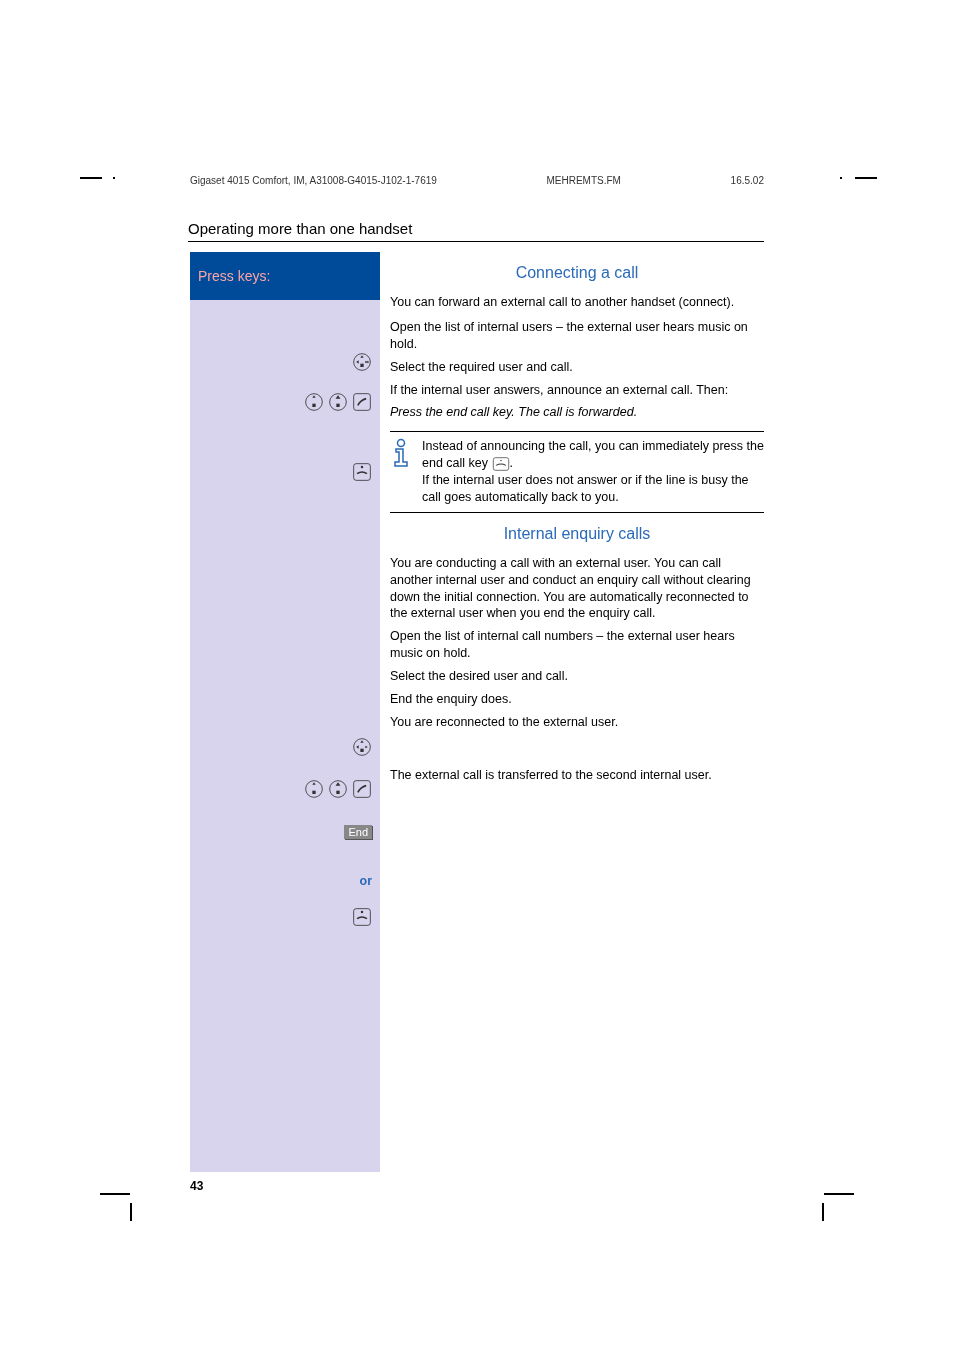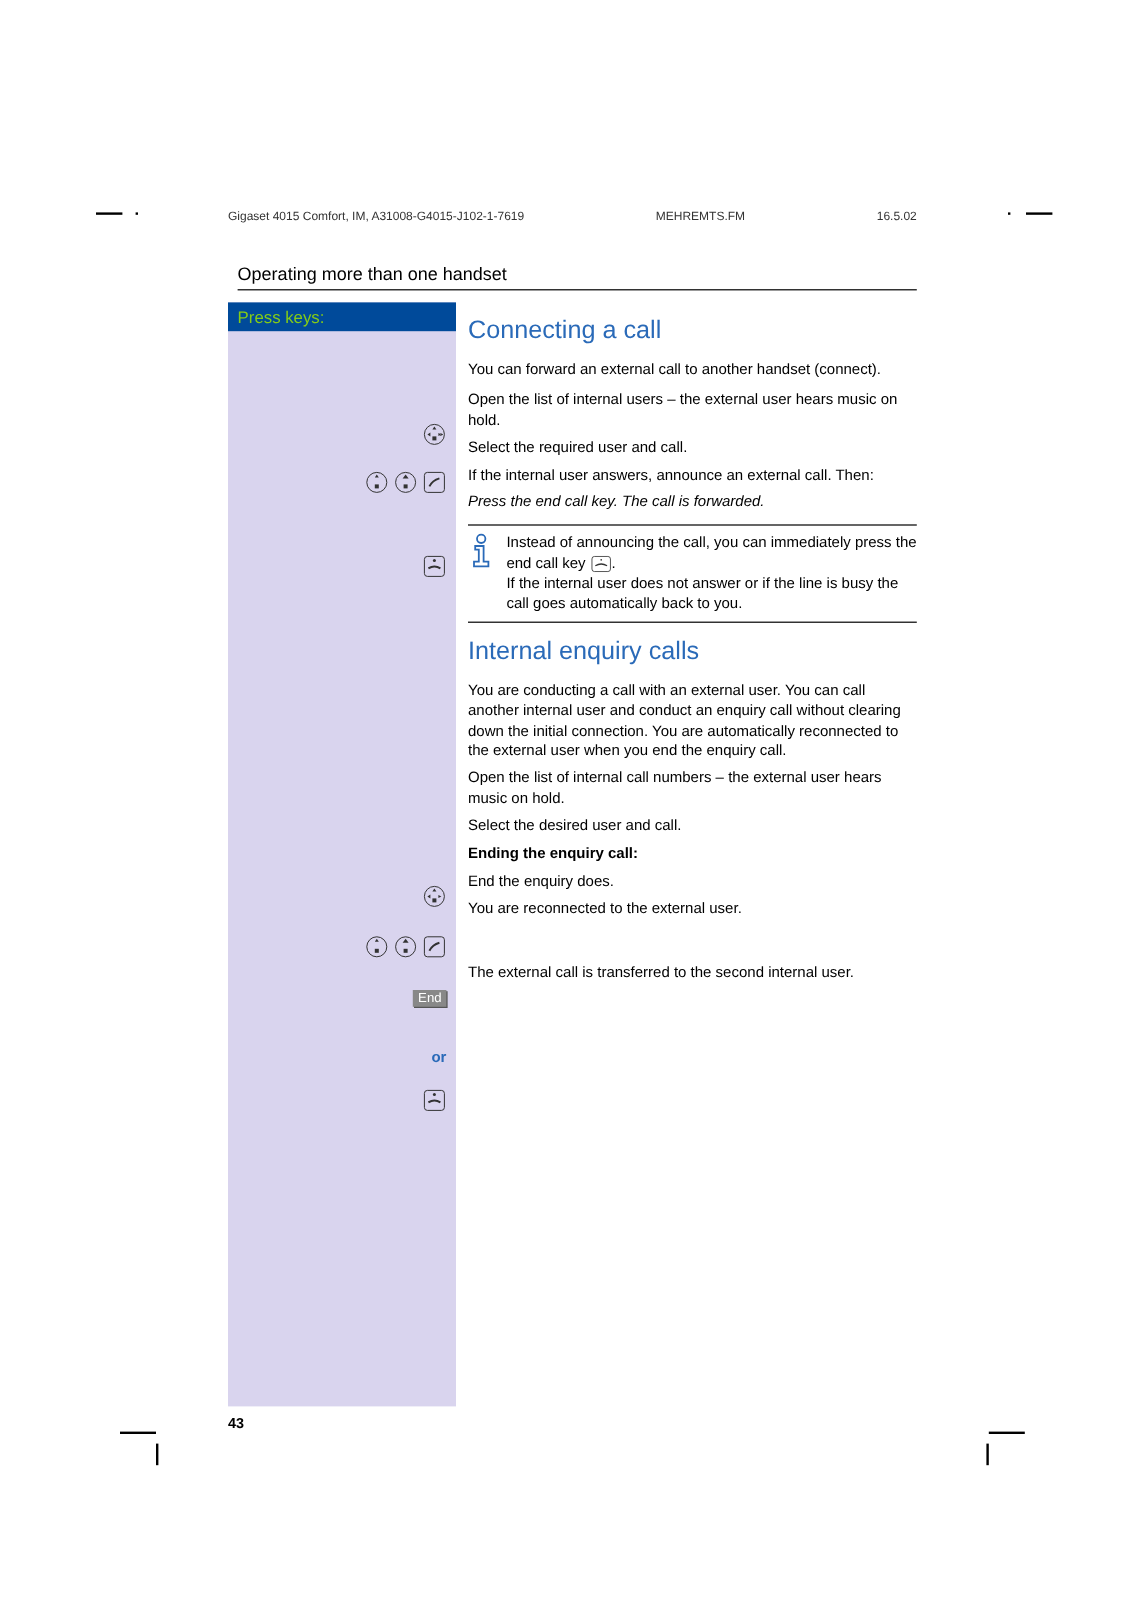--- a/index.html
+++ b/index.html
@@ -21,21 +21,21 @@
       right: 190px;
       font-size: 10px;
       color: #333;
       display: flex;
       justify-content: space-between;
       text-align: center;
     }
     .section-header {
       position: absolute;
       top: 220px;
-      left: 198px;
+      left: 188px;
       right: 190px;
       border-bottom: 1px solid #000;
       padding-bottom: 4px;
       font-size: 15px;
       color: #000;
     }
     .main-row {
       position: absolute;
       top: 252px;
       left: 190px;
@@ -43,45 +43,46 @@
       width: 574px;
     }
     .left-col {
       width: 190px;
       background: #d9d4ee;
       min-height: 920px;
       position: relative;
     }
     .press-keys {
       background: #004a9a;
-      color: #84cc16;
-      padding: 4px 8px;
+      color: #fca5a5;
+      padding: 16px 8px;
       font-size: 14px;
     }
     .key-holder {
       position: absolute;
       right: 8px;
       display: flex;
       align-items: center;
       gap: 4px;
     }
     .key-icon {
       width: 20px;
       height: 20px;
     }
     .right-col {
       width: 384px;
       padding-left: 10px;
     }
     .h2 {
       color: #2a6ab8;
-      font-size: 21px;
+      font-size: 16px;
       margin-top: 12px;
       margin-bottom: 12px;
       font-weight: normal;
+      text-align: center;
     }
     .body-text {
       font-size: 12.5px;
       color: #000;
       line-height: 1.35;
       margin-bottom: 6px;
     }
     .bold {
       font-weight: bold;
     }
@@ -244,21 +245,20 @@
             <circle cx="12" cy="5" r="1" fill="#333"></circle>
           </svg><span>.</span><br>
         <span>If the internal user does not answer or if the line is busy the call goes automatically back to you.</span>
       </div>
     </div>
 
     <div class="h2">Internal enquiry calls</div>
     <div class="body-text">You are conducting a call with an external user. You can call another internal user and conduct an enquiry call without clearing down the initial connection. You are automatically reconnected to the external user when you end the enquiry call.</div>
     <div class="body-text" style="margin-top:6px;">Open the list of internal call numbers – the external user hears music on hold.</div>
     <div class="body-text" style="margin-top:6px;">Select the desired user and call.</div>
-    <div class="body-text bold" style="margin-top:4px;">Ending the enquiry call:</div>
     <div class="body-text">End the enquiry does.</div>
     <div class="body-text">You are reconnected to the external user.</div>
     <div style="height:30px;"></div>
     <div class="body-text">The external call is transferred to the second internal user.</div>
   </div>
 </div>
 
 <div class="page-num">43</div>
 
 </body></html>

